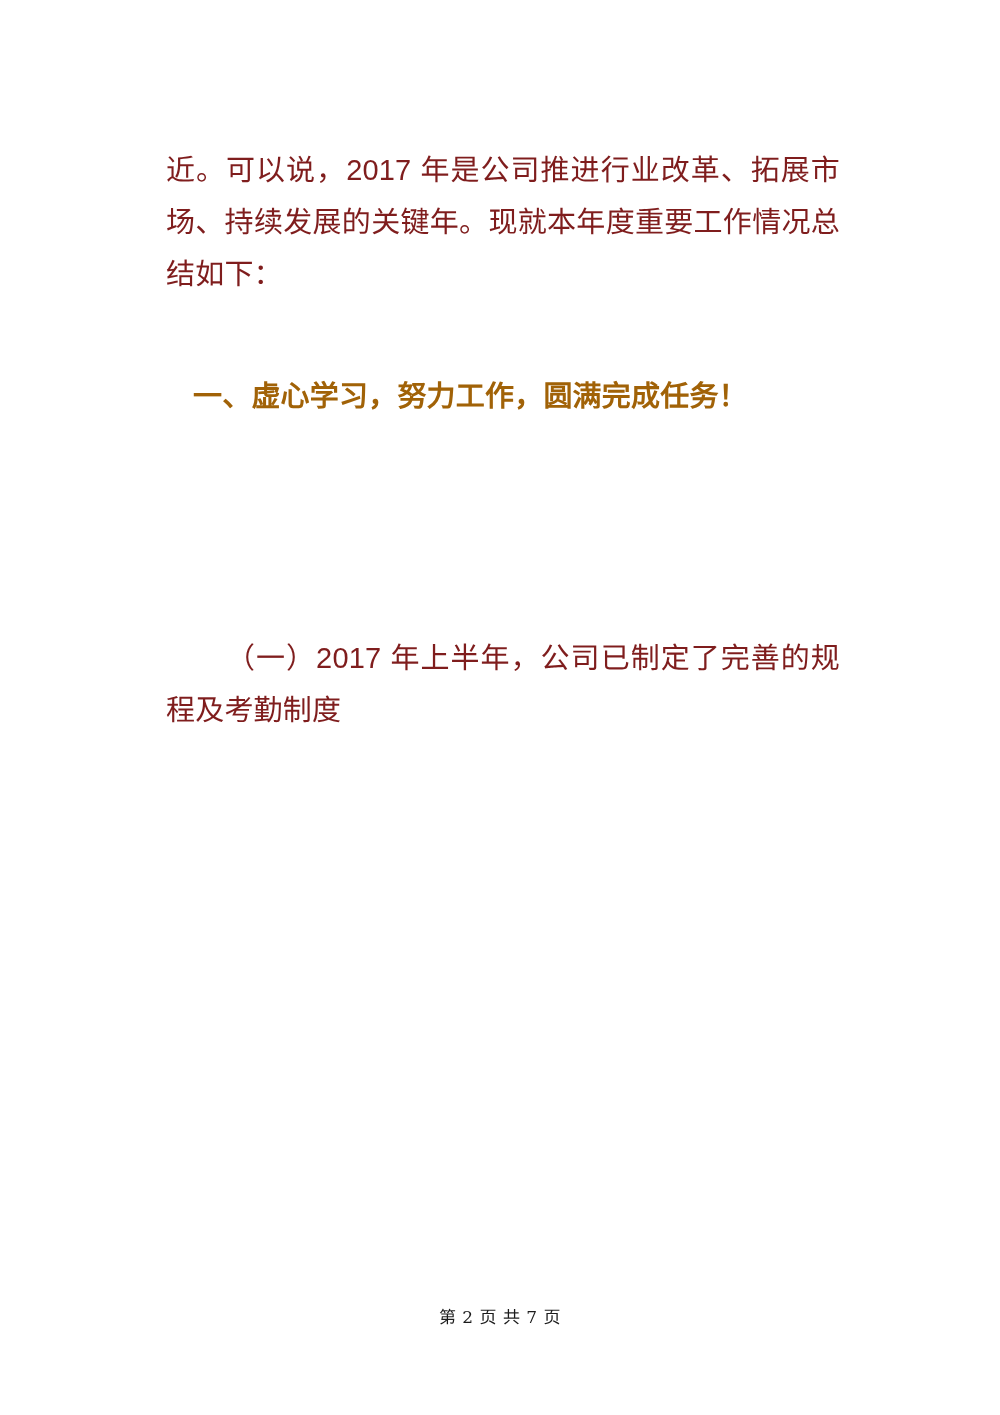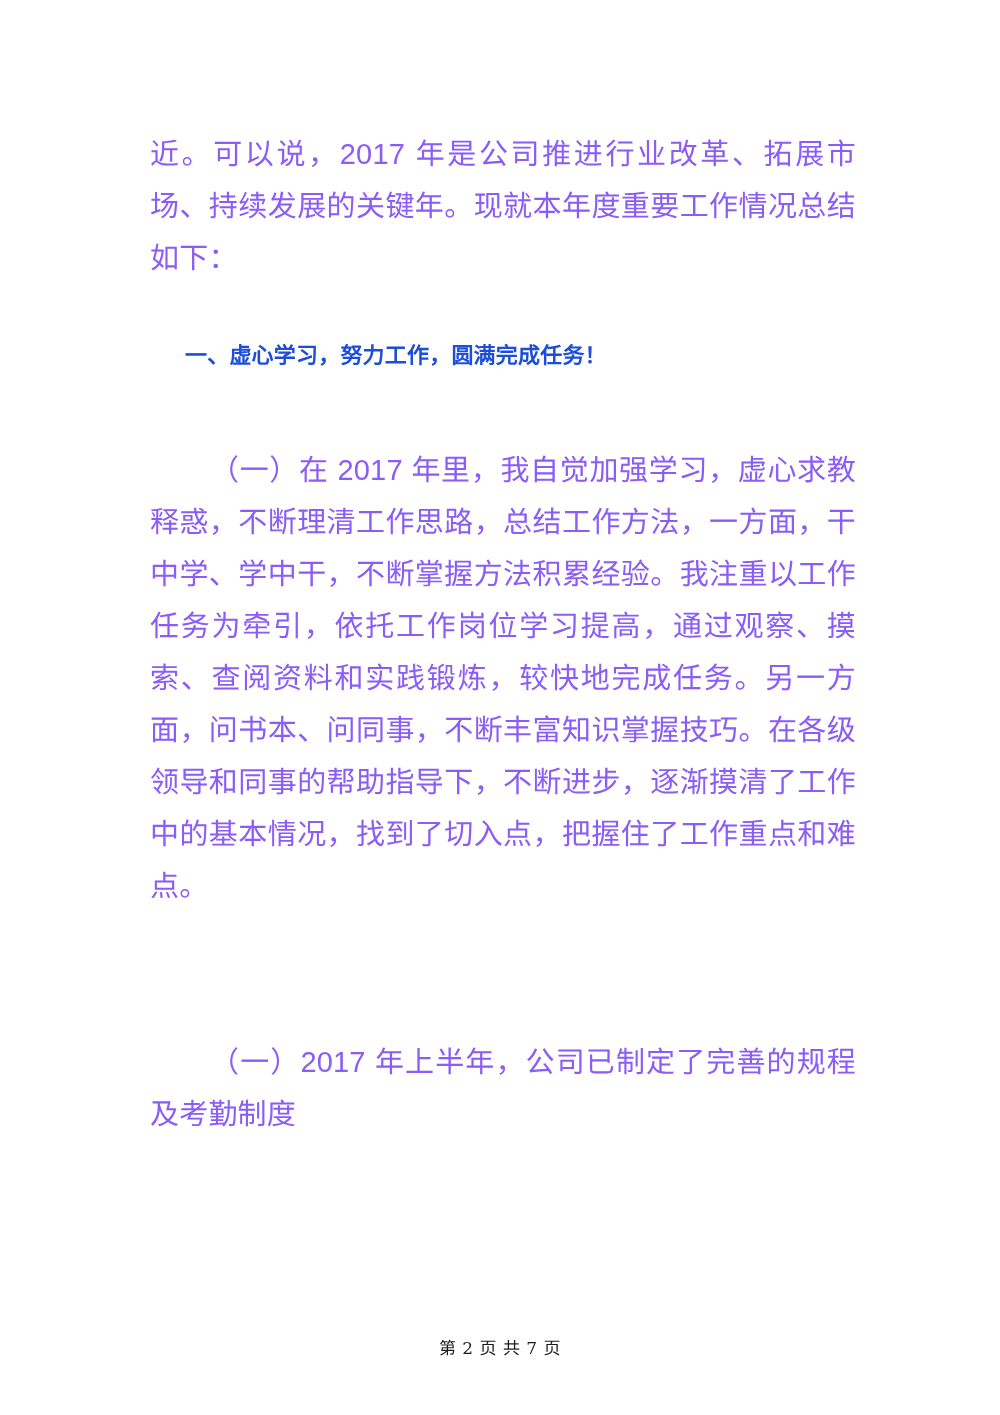--- a/index.html
+++ b/index.html
@@ -24,53 +24,53 @@
     position: absolute;
     left: 150px;
     top: 0;
     width: 706px;
   }
 
   
   .para {
     font-size: 29px;
     line-height: 52px;
-    color: #8b5cf6;
+    color: #7f1d1d;
     text-align: justify;
     text-justify: inter-ideograph;
     letter-spacing: 0.2px;
-    margin: 0;
+    margin: 16px;
     font-weight: 400;
   }
 
   .para.tight {
     line-height: 50px;
   }
 
   .heading {
-    font-size: 22px;
+    font-size: 29px;
     line-height: 52px;
     font-weight: bold;
-    color: #1d4ed8;
+    color: #a16207;
     text-align: justify;
     text-justify: inter-ideograph;
-    margin: 0;
+    margin: 8px;
     letter-spacing: 0.2px;
   }
 
   .indent-1 { text-indent: 35px; }
   .indent-2 { text-indent: 60px; }
   .gap-md { height: 46px; }
   .gap-lg { height: 62px; }
 
   
   .page-footer {
     position: absolute;
     left: 0;
-    top: 1336px;
+    top: 1305px;
     width: 1000px;
     text-align: center;
     font-family: "DejaVu Serif", "Liberation Serif", serif;
     font-size: 17px;
     line-height: 24px;
     color: #1b1b1b;
     letter-spacing: 0.5px;
   }
 
   
@@ -86,21 +86,20 @@
     <div class="block-start"></div>
 
     <p class="para">近。可以说，2017 年是公司推进行业改革、拓展市场、持续发展的关键年。现就本年度重要工作情况总结如下：</p>
 
     <div class="gap-md"></div>
 
     <h2 class="heading indent-1">一、虚心学习，努力工作，圆满完成任务！</h2>
 
     <div class="gap-lg"></div>
 
-    <p class="para indent-2">（一）在 2017 年里，我自觉加强学习，虚心求教释惑，不断理清工作思路，总结工作方法，一方面，干中学、学中干，不断掌握方法积累经验。我注重以工作任务为牵引，依托工作岗位学习提高，通过观察、摸索、查阅资料和实践锻炼，较快地完成任务。另一方面，问书本、问同事，不断丰富知识掌握技巧。在各级领导和同事的帮助指导下，不断进步，逐渐摸清了工作中的基本情况，找到了切入点，把握住了工作重点和难点。</p>
 
 
 
     <div class="gap-lg"></div>
 
 
     <div class="gap-lg"></div>
 
     <p class="para indent-2">（一）2017 年上半年，公司已制定了完善的规程及考勤制度</p>
 

